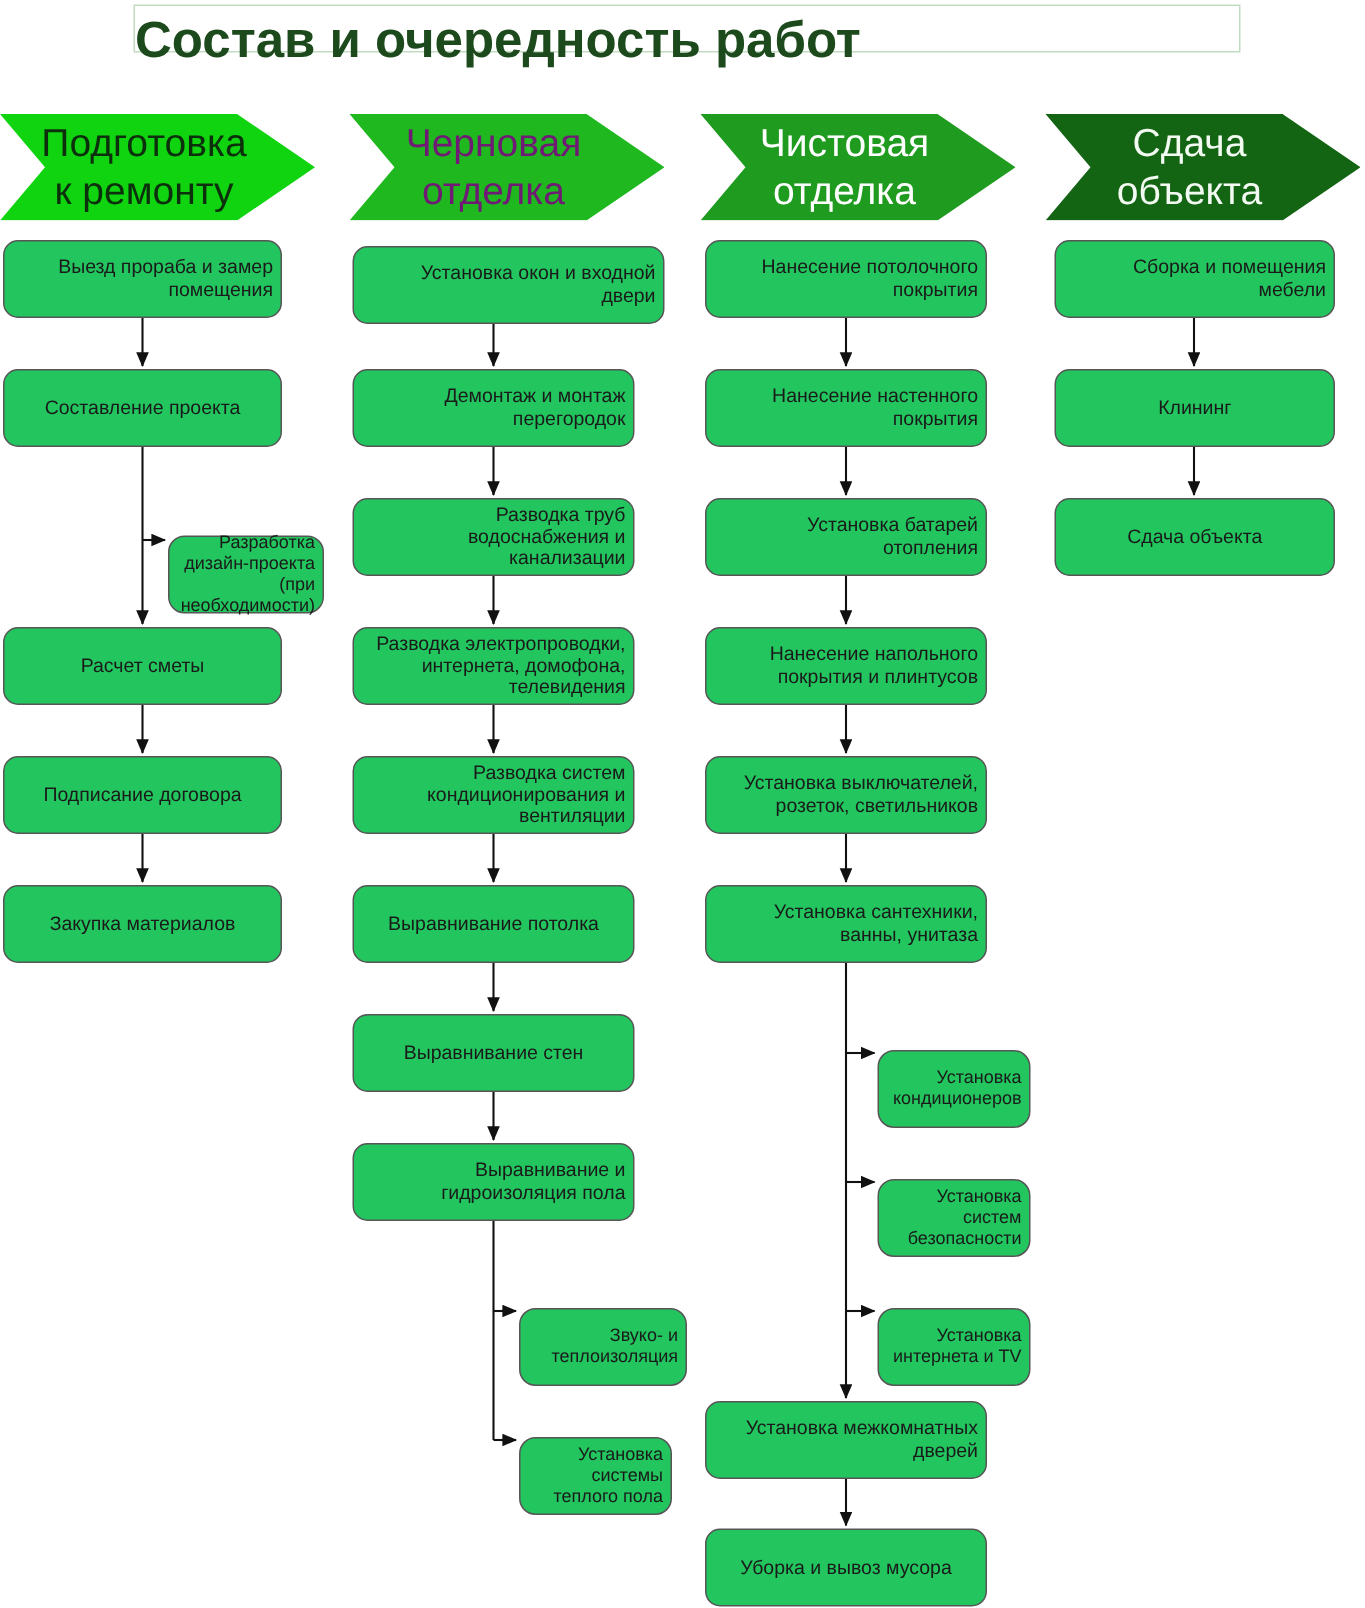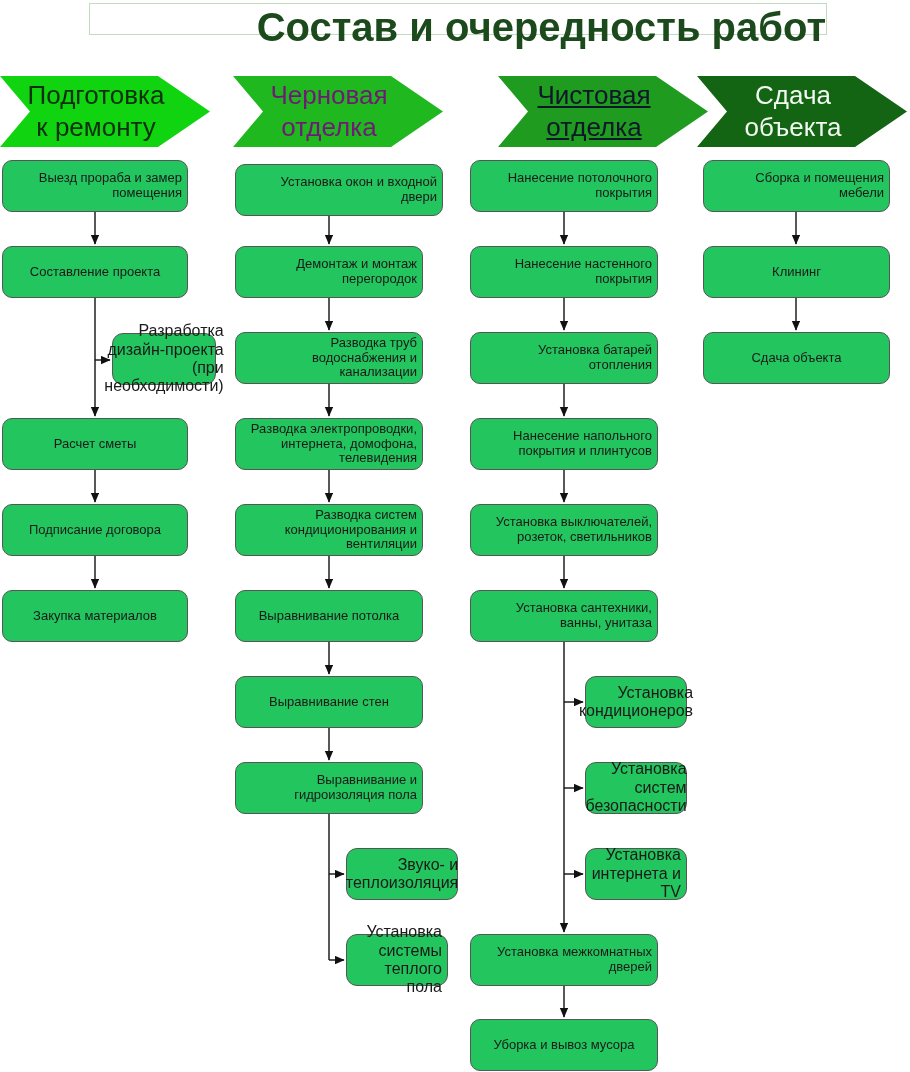--- a/index.html
+++ b/index.html
@@ -3,53 +3,53 @@
 <meta charset="utf-8">
 <style>
   html,body { margin:0; padding:0; background:#ffffff; }
   .stage {
     position:relative; width:910px; height:1072px; background:#ffffff;
     font-family:"Liberation Sans","DejaVu Sans",sans-serif; overflow:hidden;
   }
   .title-box {
     position:absolute; left:89px; top:3px; width:738px; height:32px;
     border:1px solid #c2dcc2; box-sizing:border-box;
-    text-align:right; font-size:40px; font-weight:bold; line-height:46px;
+    text-align:left; font-size:34px; font-weight:bold; line-height:46px;
     color:#1c4a1c; white-space:nowrap;
   }
   .chevron {
     position:absolute; top:76px; height:71px; width:210px;
     clip-path:polygon(0 0, calc(100% - 52px) 0, 100% 50%, calc(100% - 52px) 100%, 0 100%, 30px 50%);
     display:flex; align-items:center; justify-content:center; text-align:center;
     font-size:26px; line-height:1.22; padding:0 52px 0 34px; box-sizing:border-box;
   }
   .node {
     position:absolute; height:52px; background:#22c55e;
     border:1px solid #565656; border-radius:10px; box-sizing:border-box;
     display:flex; align-items:center; justify-content:center; text-align:right;
     font-size:13px; line-height:1.15; color:#1a1a1a; padding:3px 5px;
   }
-  .node.side { font-size:16px; border-radius:11px; }
+  .node.side { font-size:12px; border-radius:11px;margin-top:24px; }
   svg.connectors { position:absolute; left:0; top:0; width:910px; height:1072px; pointer-events:none; }
   svg.connectors line { stroke:#111111; stroke-width:1.4; }
 </style>
 </head>
 <body>
 
 <div class="stage">
 
   <div class="title-box" style="color: rgb(28, 74, 28); border-color: rgb(194, 220, 194);">Состав и очередность работ</div>
 
   <div class="chevron" style="left: 0px; background: rgb(16, 212, 16); color: rgb(12, 47, 12);">
       <span>Подготовка к ремонту</span>
     </div>
   <div class="chevron" style="left: 233px; background: rgb(31, 184, 31); color: #701a75;">
       <span>Черновая отделка</span>
     </div>
-  <div class="chevron" style="left: 498px; background: rgb(31, 155, 31); color: #0f172a; text-decoration: underline;">
+  <div class="chevron" style="left: 467px; background: rgb(31, 155, 31); color: #ffffff;">
       <span>Чистовая отделка</span>
     </div>
   <div class="chevron" style="left: 697px; background: rgb(19, 100, 19); color: rgb(242, 250, 242);">
       <span>Сдача объекта</span>
     </div>
 
   <svg class="connectors" viewBox="0 0 910 1072">
     <defs>
       <marker id="arr" markerWidth="9" markerHeight="8" refX="6.5" refY="3" orient="auto">
         <path d="M0,0 L7,3 L0,6 z" fill="#111111"></path>

